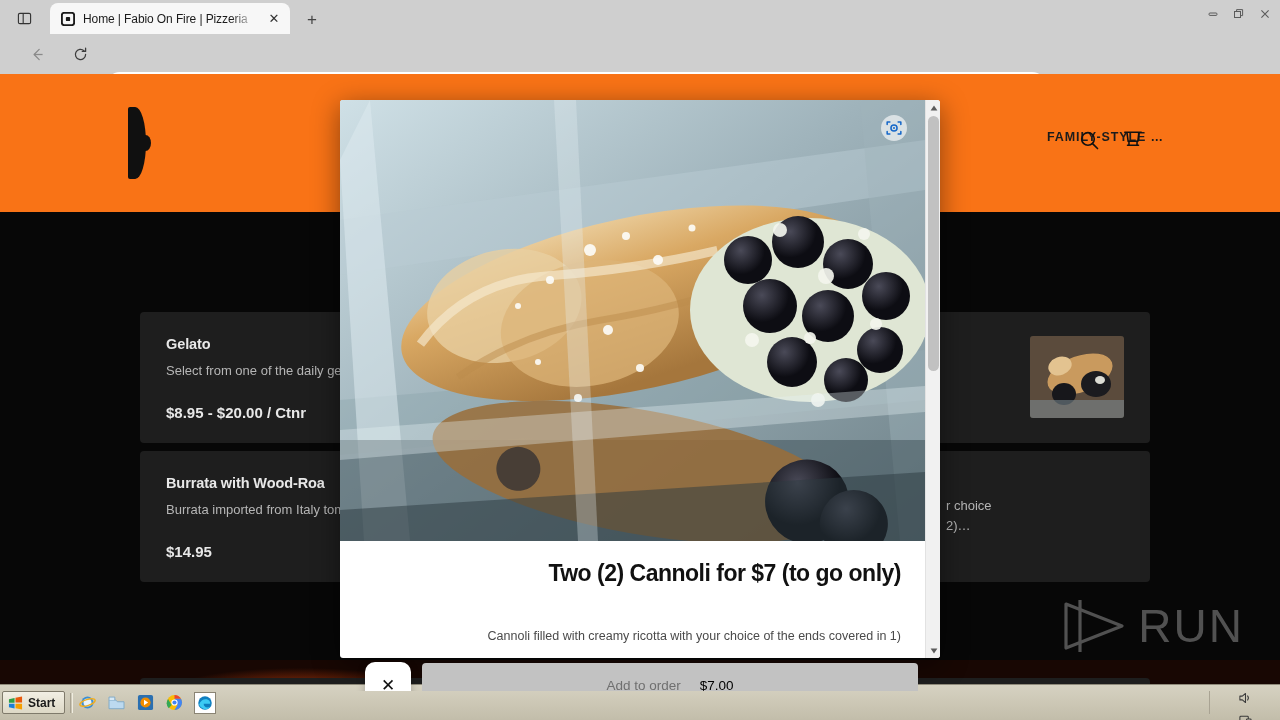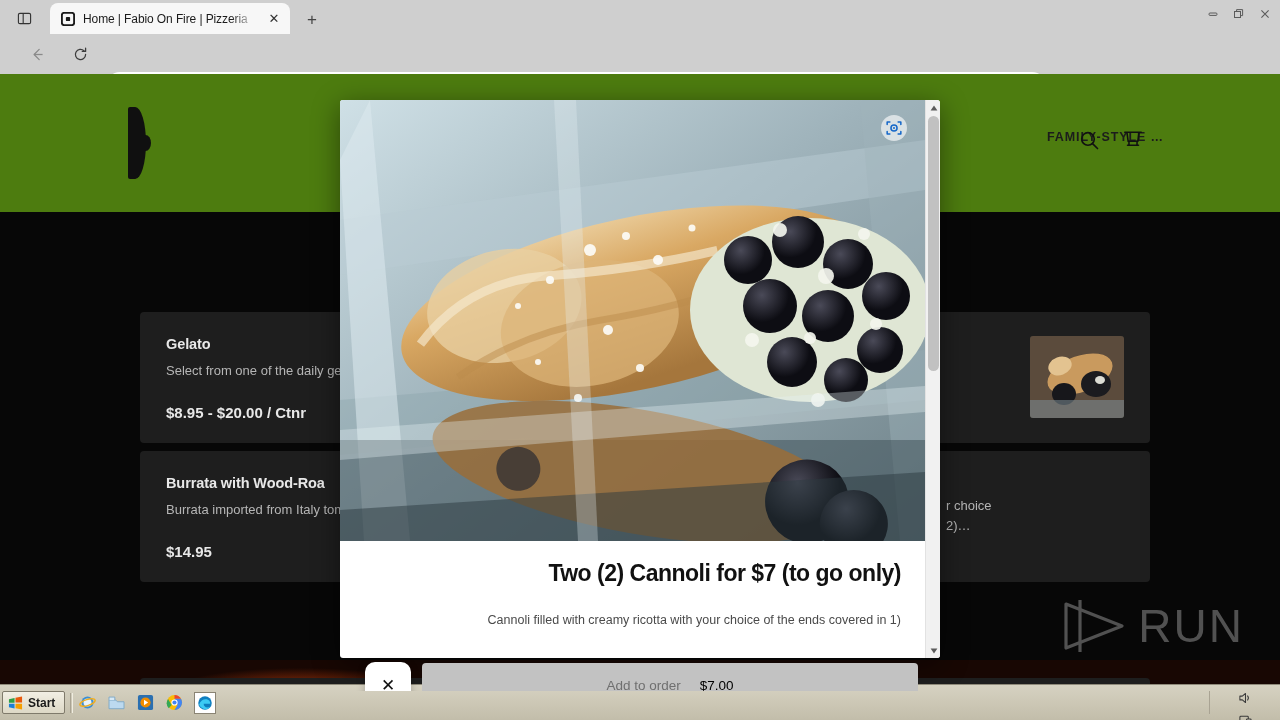--- a/index.html
+++ b/index.html
@@ -86,21 +86,21 @@
     display: flex; align-items: center; gap: 10px;
   }
   .tb-icon { width: 28px; height: 28px; border-radius: 5px;
     display: flex; align-items: center; justify-content: center; color: #2f2f2f; }
 
   
   .page { position: absolute; left: 0; top: 74px; width: 1280px; height: 617px; background: #000; overflow: hidden; }
 
   .site-header {
     position: absolute; left: 0; top: 0; width: 1280px; height: 138px;
-    background: #4d7c0f;
+    background: #f97316;
   }
   .site-logo {
     position: absolute; left: 128px; top: 33px; width: 18px; height: 72px;
     background: #101010;
     border-radius: 2px 60% 60% 2px / 2px 50% 50% 2px;
   }
   .site-logo:after {
     content:""; position:absolute; left: 12px; top: 28px; width: 11px; height: 16px;
     background: #101010; border-radius: 0 70% 70% 0;
   }
@@ -176,21 +176,21 @@
     position: absolute; right: 18px; top: 15px; width: 26px; height: 26px;
     border-radius: 50%; background: rgba(255,255,255,.62);
     display: flex; align-items: center; justify-content: center;
   }
   .modal-body { position: absolute; left: 0; top: 441px; width: 585px; padding: 19px 24px 0 24px; text-align: right; }
   .modal-title {
     font-size: 23px; font-weight: 700; color: #111; letter-spacing: -.5px;
     line-height: 1.18; white-space: nowrap;
   }
   .modal-desc {
-    margin-top: 24px; font-size: 12.5px; color: #4a4a4a; line-height: 1.5;
+    margin-top: 40px; font-size: 12.5px; color: #4a4a4a; line-height: 1.5;
     white-space: nowrap; overflow: hidden;
   }
   .modal-scrollbar {
     position: absolute; right: 0; top: 0; width: 15px; height: 558px;
     background: #f1f1f1; border-left: 1px solid #e2e2e2;
   }
   .sb-arrow { position: absolute; left: 0; width: 15px; height: 15px;
     display: flex; align-items: center; justify-content: center; color: #5b5b5b; font-size: 7px; }
   .sb-arrow.up { top: 0; }
   .sb-arrow.down { bottom: 0; }

